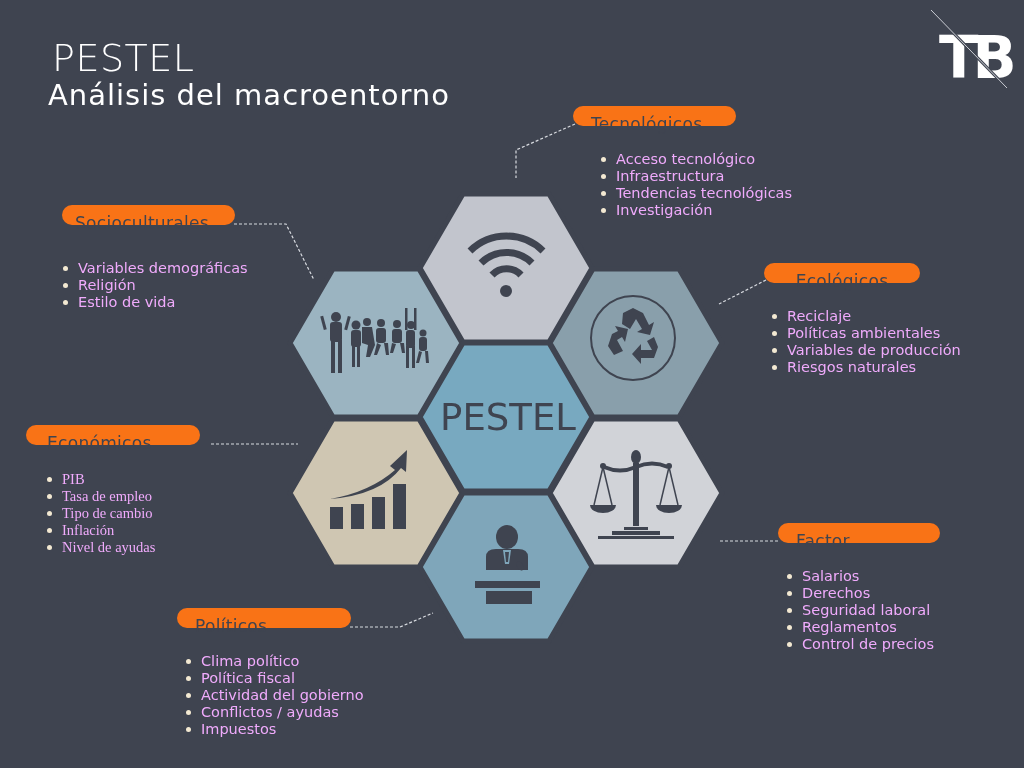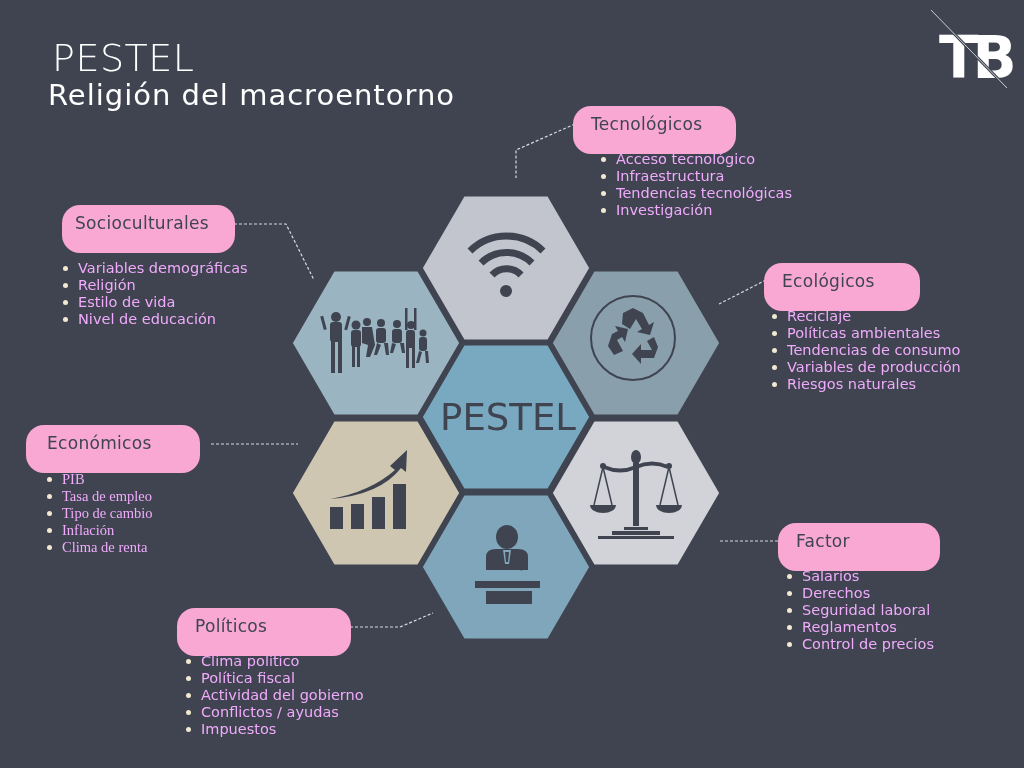--- a/index.html
+++ b/index.html
@@ -15,41 +15,41 @@
       font-family: "DejaVu Sans", sans-serif; font-weight:200;
     }
     .subtitle {
       position:absolute; left:48px; top:78px;
       color:#ffffff; font-size:29px; letter-spacing:1px;
       font-family: "DejaVu Sans", sans-serif;
     }
     .logo { position:absolute; left:925px; top:8px; width:90px; height:85px; }
     svg.diagram { position:absolute; left:0; top:0; }
     .pill {
-      position:absolute; background:#f9a8d4; color:#3f4450;
-      border-radius:18px; height:48px; line-height:36px;
+      position:absolute; background:#f97316; color:#3f4450;
+      border-radius:18px; height:20px; line-height:36px;
       font-size:17px; padding:0 18px; box-sizing:border-box;
       font-family: "DejaVu Sans", sans-serif; letter-spacing:0.3px;
     }
     ul.items {
       position:absolute; margin:0; padding:0; list-style:none;
       color:#f0abfc; font-size:14.5px; line-height:17px;
       font-family: "DejaVu Sans", sans-serif;
     }
     ul.items li { position:relative; padding-left:18px; white-space:nowrap; }
     ul.items li::before {
       content:""; position:absolute; left:3px; top:6px;
       width:5px; height:5px; border-radius:50%; background:#f3e9d2;
     }
   </style>
 </head>
 <body>
 
 <div class="title">PESTEL</div>
-<div class="subtitle">Religión del macroentorno</div>
+<div class="subtitle">Análisis del macroentorno</div>
 
 <svg class="logo" viewBox="0 0 90 85">
   <text x="14" y="70" font-family="DejaVu Sans, sans-serif" font-weight="bold" font-size="58" fill="#ffffff" letter-spacing="-6">TB</text>
   <line x1="6" y1="2" x2="82" y2="80" stroke="#3f4450" stroke-width="3"></line>
   <line x1="6" y1="2" x2="82" y2="80" stroke="#c9ccd3" stroke-width="1"></line>
 </svg>
 
 <svg class="diagram" width="1024" height="768" viewBox="0 0 1024 768">
   <defs>
 
@@ -169,43 +169,41 @@
   <li>Investigación</li>
 </ul>
 
 <div class="pill" style="left:62px; top:205px; width:173px; padding-left:13px;">
   <span>Socioculturales</span>
 </div>
 <ul class="items" style="left:60px; top:260px;">
   <li>Variables demográficas</li>
   <li>Religión</li>
   <li>Estilo de vida</li>
-  <li>Nivel de educación</li>
-</ul>
-
-<div class="pill" style="left:764px; top:263px; width:156px; padding-left:18px;">
+</ul>
+
+<div class="pill" style="left:764px; top:263px; width:156px; padding-left:18px;text-align:center;">
   <span>Ecológicos</span>
 </div>
 <ul class="items" style="left:769px; top:308px;">
   <li>Reciclaje</li>
   <li>Políticas ambientales</li>
-  <li>Tendencias de consumo</li>
   <li>Variables de producción</li>
   <li>Riesgos naturales</li>
 </ul>
 
 <div class="pill" style="left:26px; top:425px; width:174px; padding-left:21px;">
   <span>Económicos</span>
 </div>
 <ul class="items" style="left:44px; top:471px;font-family:Liberation Serif, serif;">
   <li>PIB</li>
   <li>Tasa de empleo</li>
   <li>Tipo de cambio</li>
   <li>Inflación</li>
-  <li>Clima de renta</li>
+  <li>Nivel de ayudas</li>
 </ul>
 
 <div class="pill" style="left:778px; top:523px; width:162px; padding-left:18px;">
   <span>Factor</span>
 </div>
 <ul class="items" style="left:784px; top:568px;">
   <li>Salarios</li>
   <li>Derechos</li>
   <li>Seguridad laboral</li>
   <li>Reglamentos</li>

